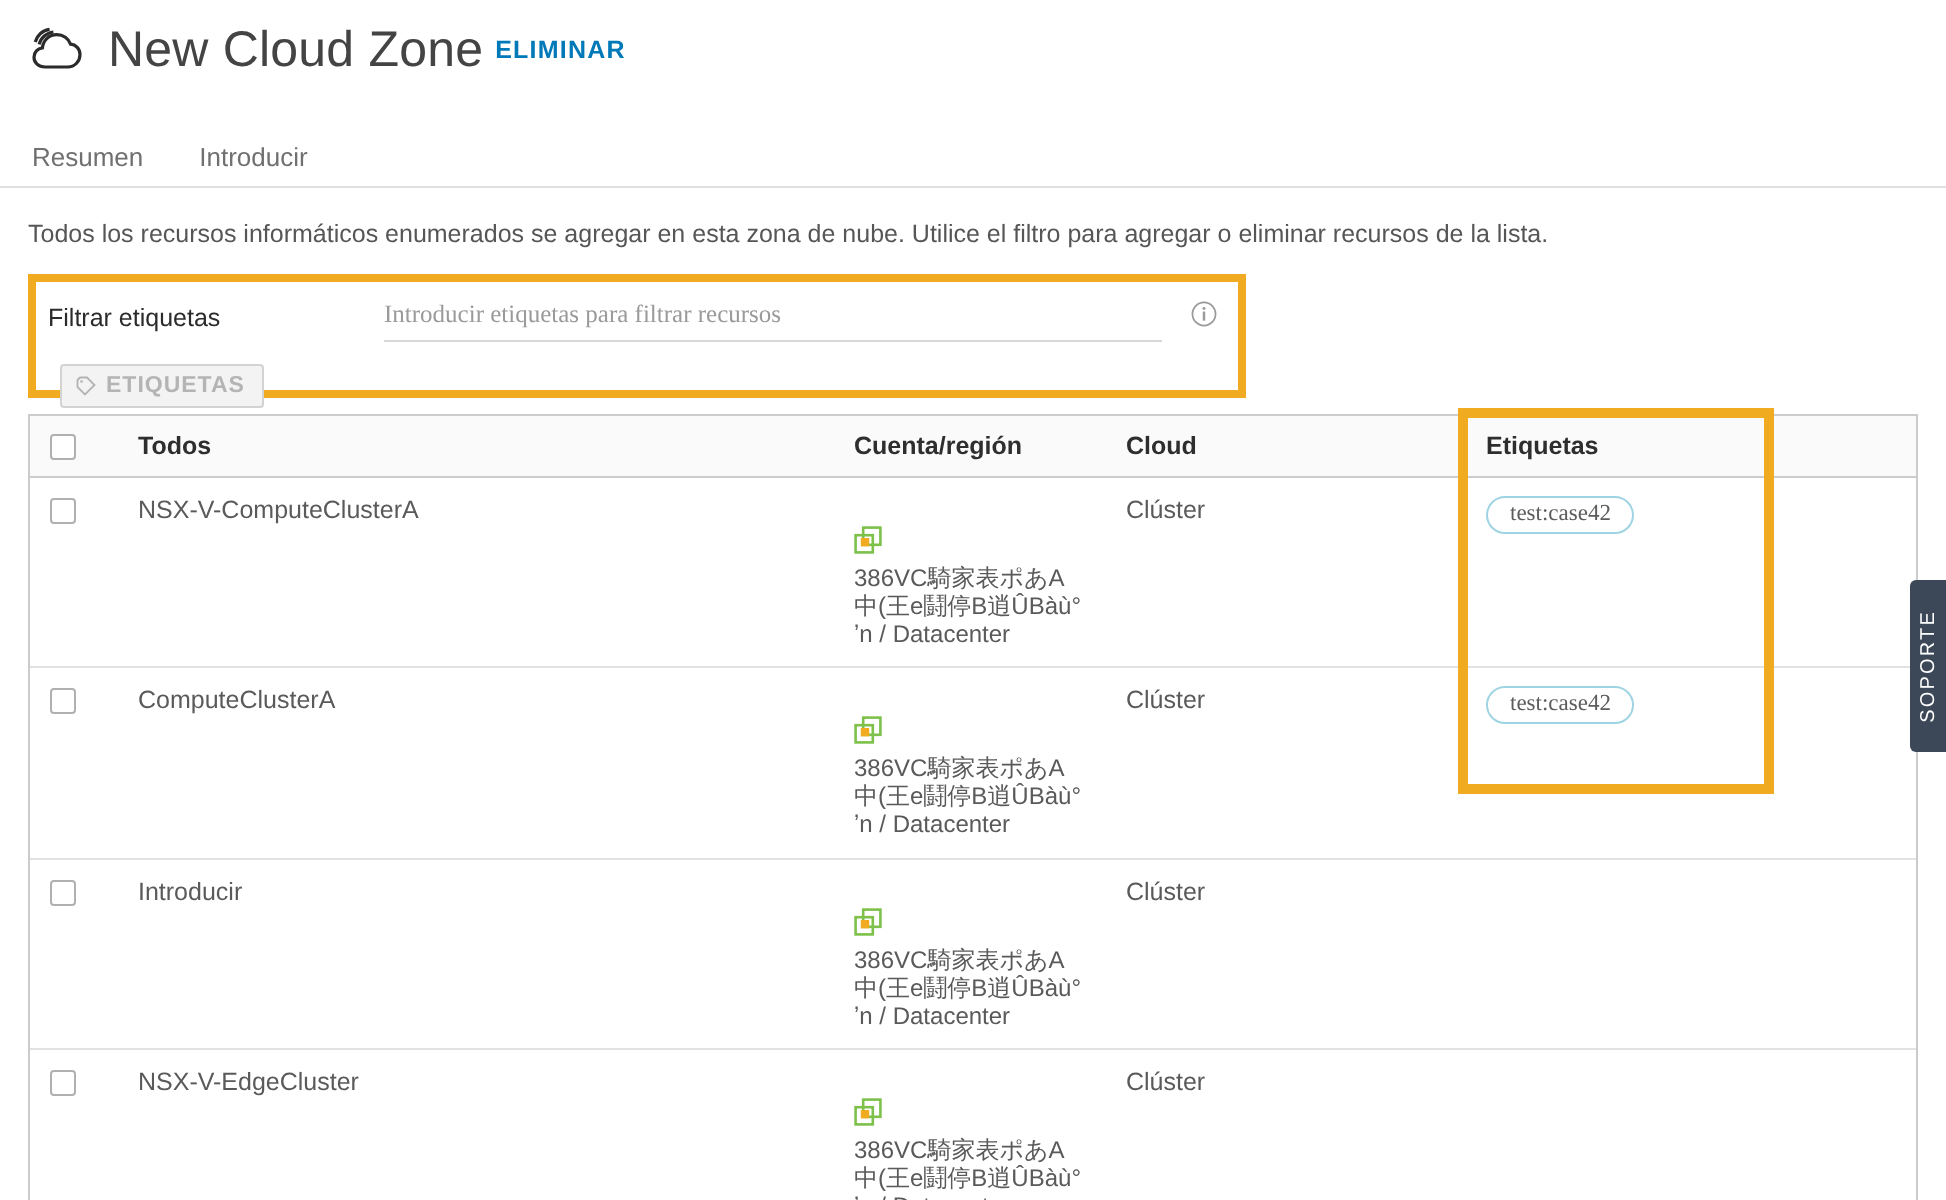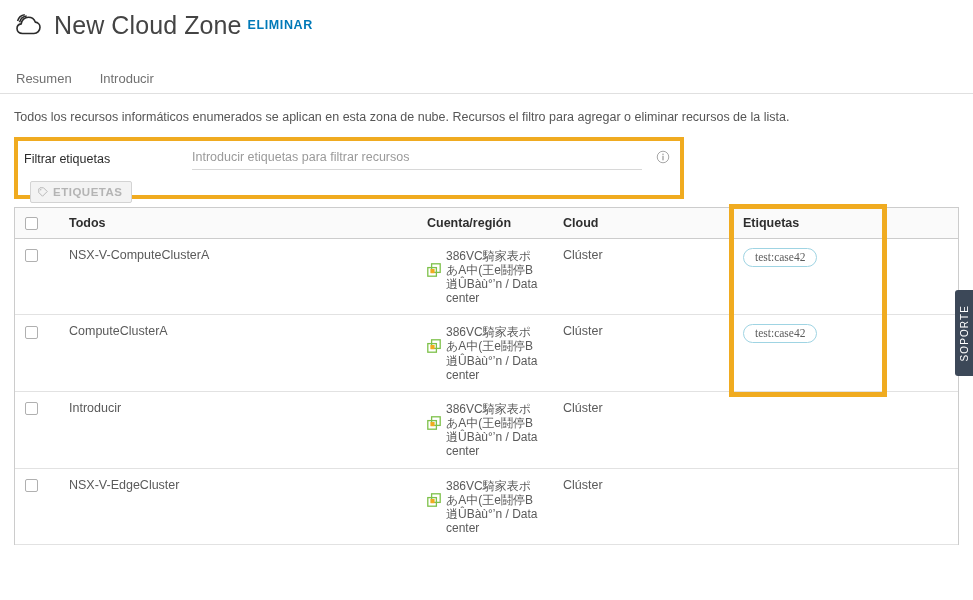--- a/index.html
+++ b/index.html
@@ -76,21 +76,21 @@
     font-size: 12.5px;
     color: #565656;
     padding: 15px 14px 10px 14px;
     line-height: 1.4;
   }
 
   
   .filter-wrap {
     position: relative;
     margin: 0 14px 0 14px;
-    width: 670px;
+    width: 609px;
     border: 4px solid #f0ab20;
     background: #ffffff;
     padding: 8px 10px 10px 6px;
     height: 62px;
   }
   .filter-row {
     display: flex;
     align-items: flex-start;
   }
   .filter-label {
@@ -104,21 +104,21 @@
     flex: 1 1 auto;
     position: relative;
     display: flex;
     align-items: flex-start;
   }
   .filter-input {
     flex: 1 1 auto;
     border: none;
     border-bottom: 1px solid #d8d8d8;
     outline: none;
-    font-family: Liberation Sans, sans-serif;
+    font-family: Liberation Serif, serif;
     font-size: 12.5px;
     color: #9a9a9a;
     padding: 1px 0 5px 0;
     background: transparent;
   }
   .filter-input::placeholder { color: #9a9a9a; opacity: 1; }
   .info-icon {
     flex: 0 0 auto;
     margin-left: 14px;
     margin-top: 1px;
@@ -193,20 +193,21 @@
     vertical-align: middle;
   }
   th .chk { margin-top: 0; }
 
   .acct-cell {
     display: flex;
     align-items: flex-start;
     gap: 5px;
     position: relative;
     padding-top: 1px;
+    flex-direction: column;
   }
   .acct-icon { width: 14px; height: 14px; flex: 0 0 14px; margin-top: 14px; }
   .acct-text {
     font-size: 12px;
     line-height: 1.18;
     color: #5a5a5a;
     word-break: break-all;
   }
 
   .tag-pill {
@@ -268,21 +269,21 @@
     </svg>
     <div class="page-title">New Cloud Zone</div>
     <div class="delete-action">ELIMINAR</div>
   </div>
 
   <div class="tabbar">
     <div class="tab">Resumen</div>
     <div class="tab">Introducir</div>
   </div>
 
-  <div class="description">Todos los recursos informáticos enumerados se aplican en esta zona de nube. Recursos el filtro para agregar o eliminar recursos de la lista.</div>
+  <div class="description">Todos los recursos informáticos enumerados se agregar en esta zona de nube. Utilice el filtro para agregar o eliminar recursos de la lista.</div>
 
   <div class="filter-wrap">
     <div class="filter-row">
       <div class="filter-label">Filtrar etiquetas</div>
       <div class="filter-input-holder">
         <input class="filter-input" type="text" placeholder="Introducir etiquetas para filtrar recursos" style="">
         <svg class="info-icon" viewBox="0 0 16 16">
           <circle cx="8" cy="8" r="6.6" fill="none" stroke="#9a9a9a" stroke-width="1"></circle>
           <circle cx="8" cy="4.8" r="0.85" fill="#9a9a9a"></circle>
           <rect x="7.3" y="6.6" width="1.4" height="5.2" fill="#9a9a9a"></rect>

